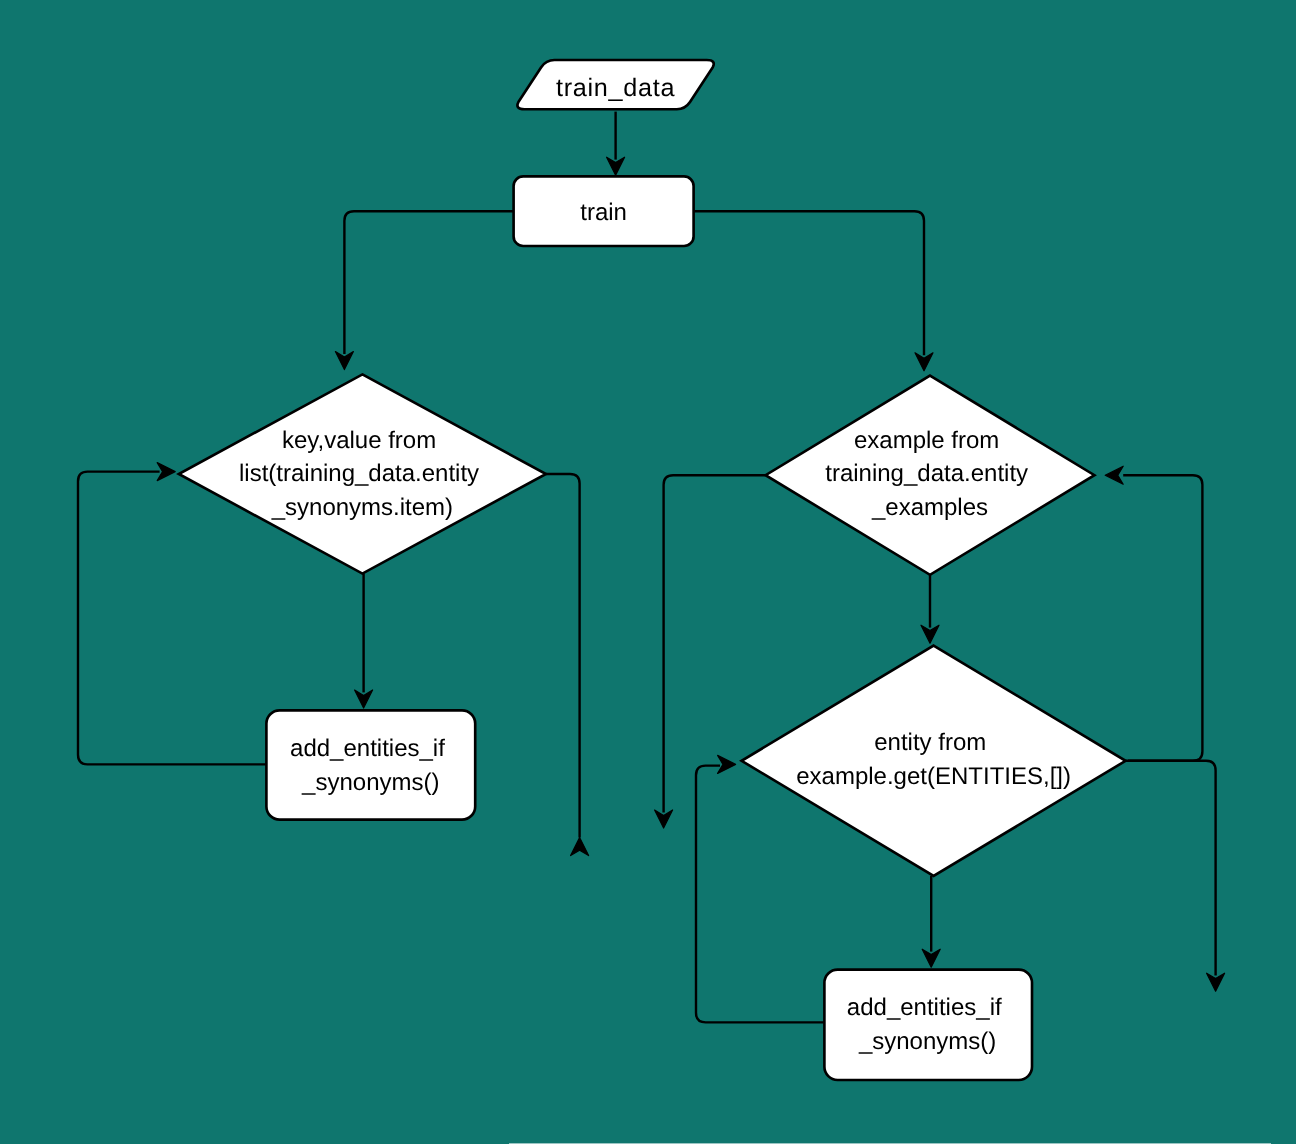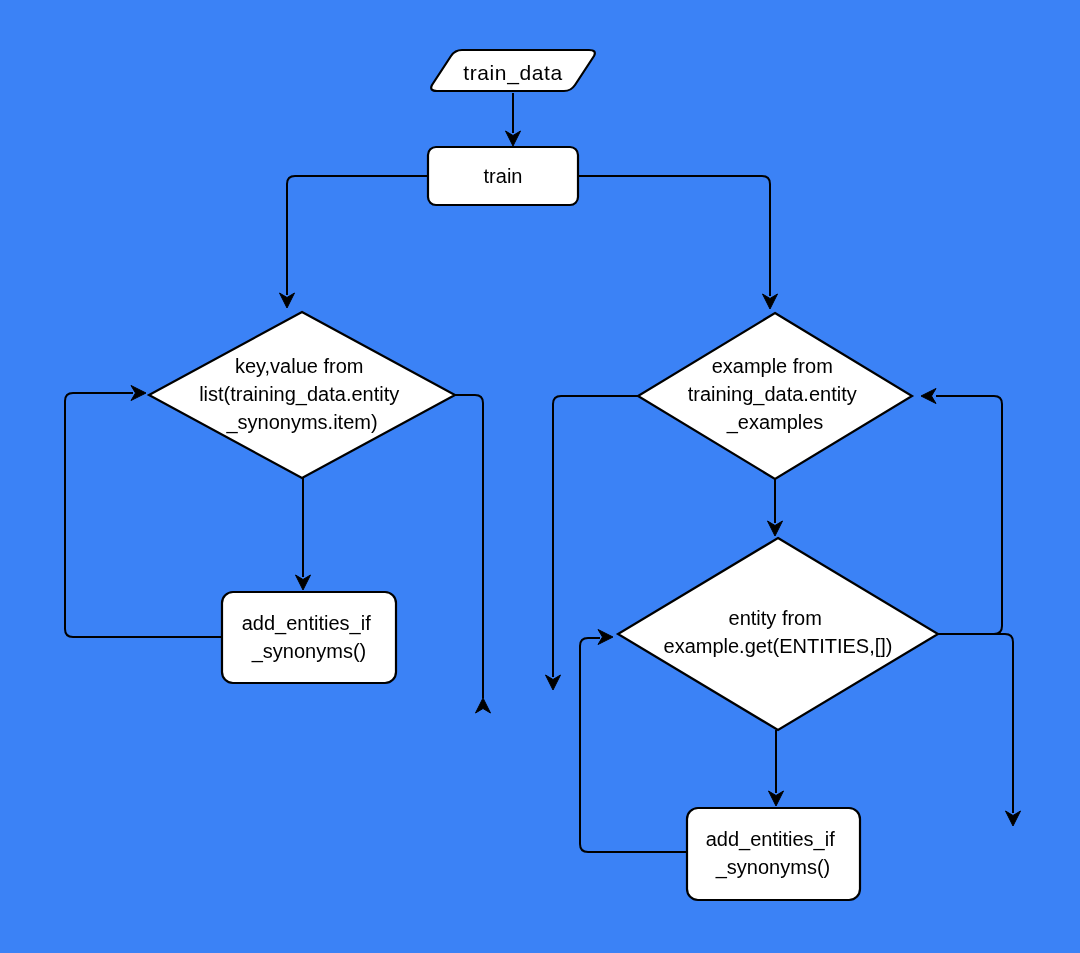--- a/index.html
+++ b/index.html
@@ -1,20 +1,20 @@
 <!DOCTYPE html>
 <html><head>
 <meta charset="utf-8">
 <style>
   html, body { margin: 0; padding: 0; background: #ffffff; }
   .canvas {
     position: relative;
     width: 1080px;
     height: 953px;
-    background: #3b82f6;
+    background: #0f766e;
     overflow: hidden;
   }
   svg { display: block; }
   .edge {
     fill: none;
     stroke: #000000;
     stroke-width: 2;
     stroke-linecap: butt;
     stroke-linejoin: round;
   }

